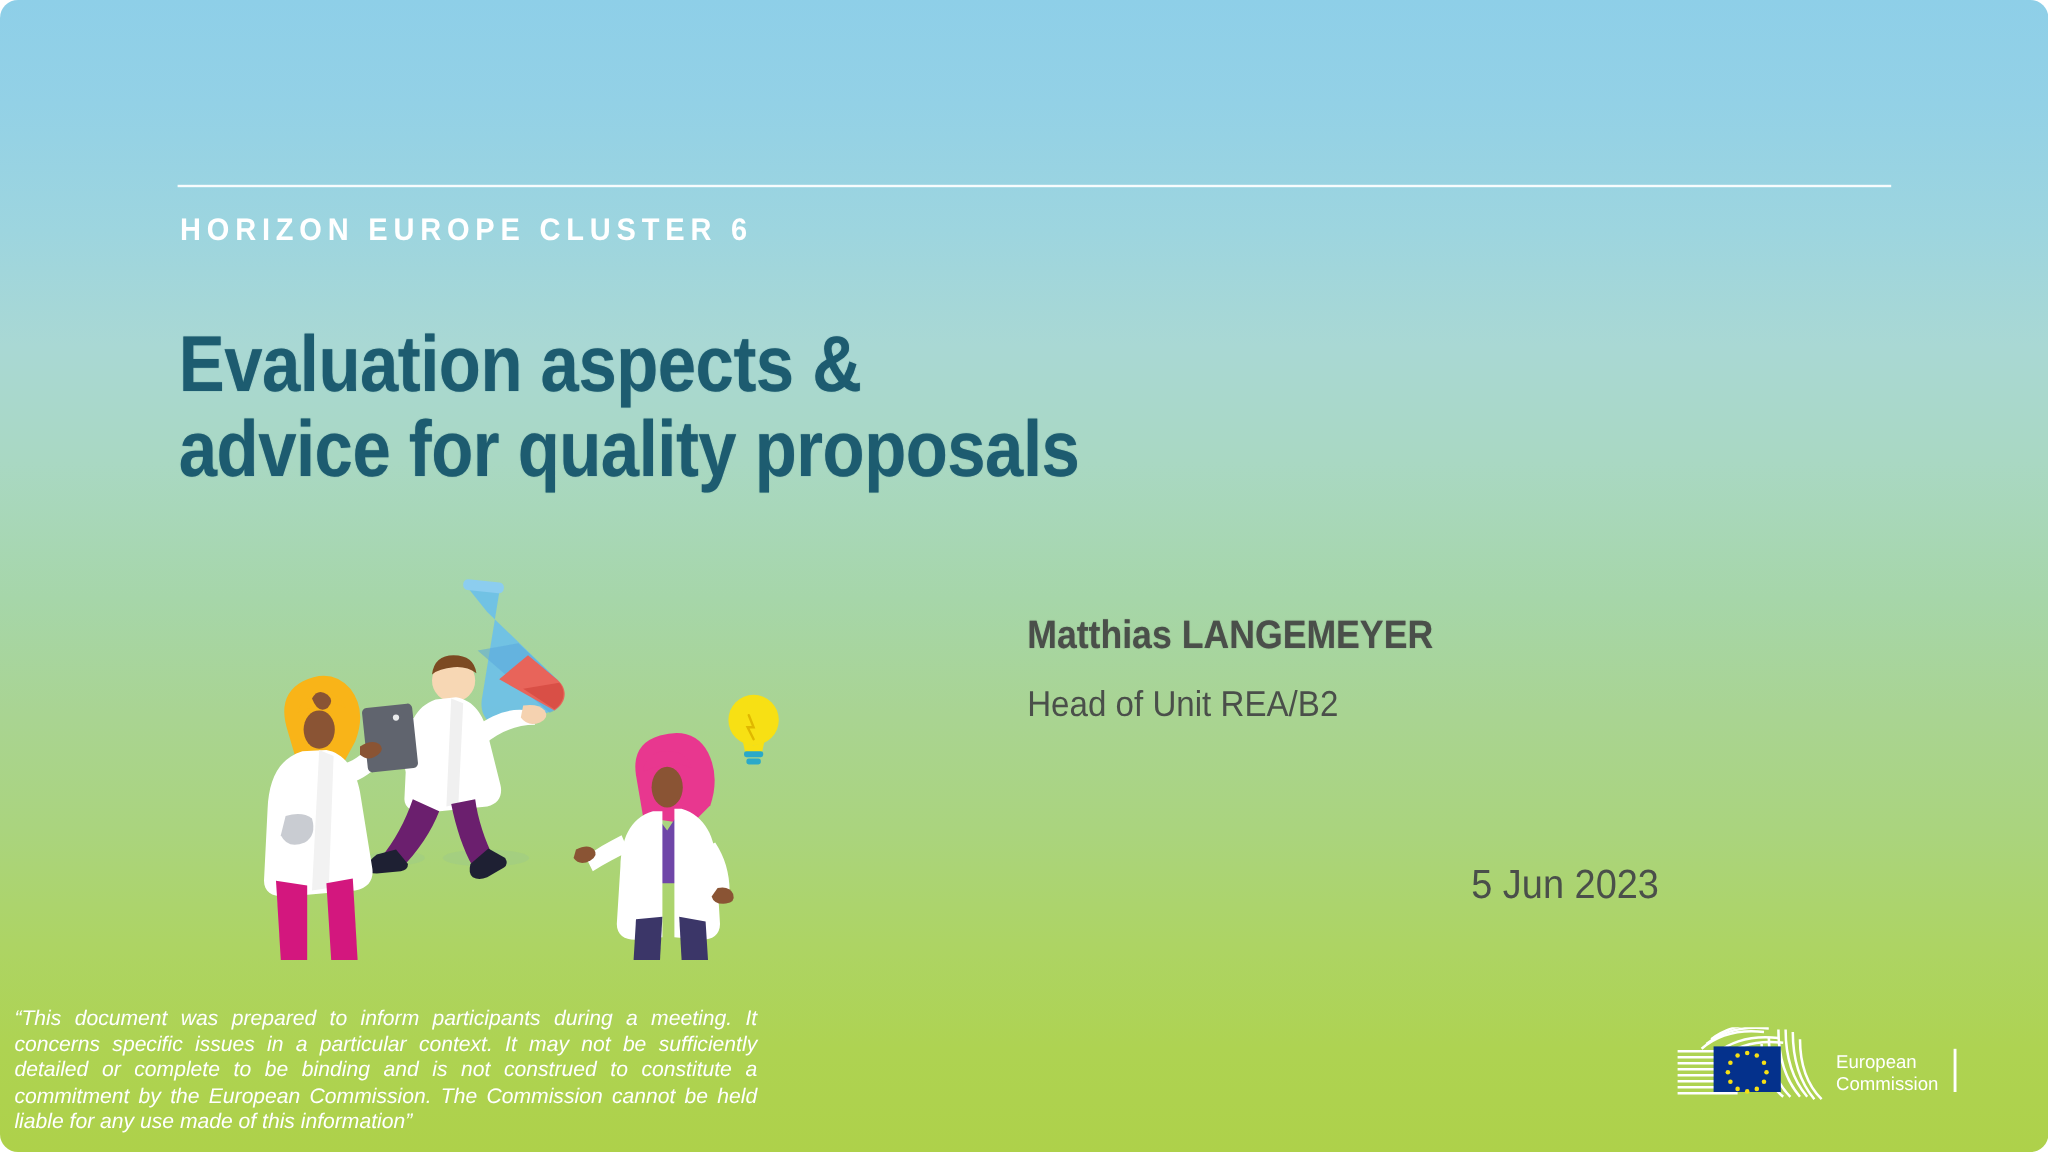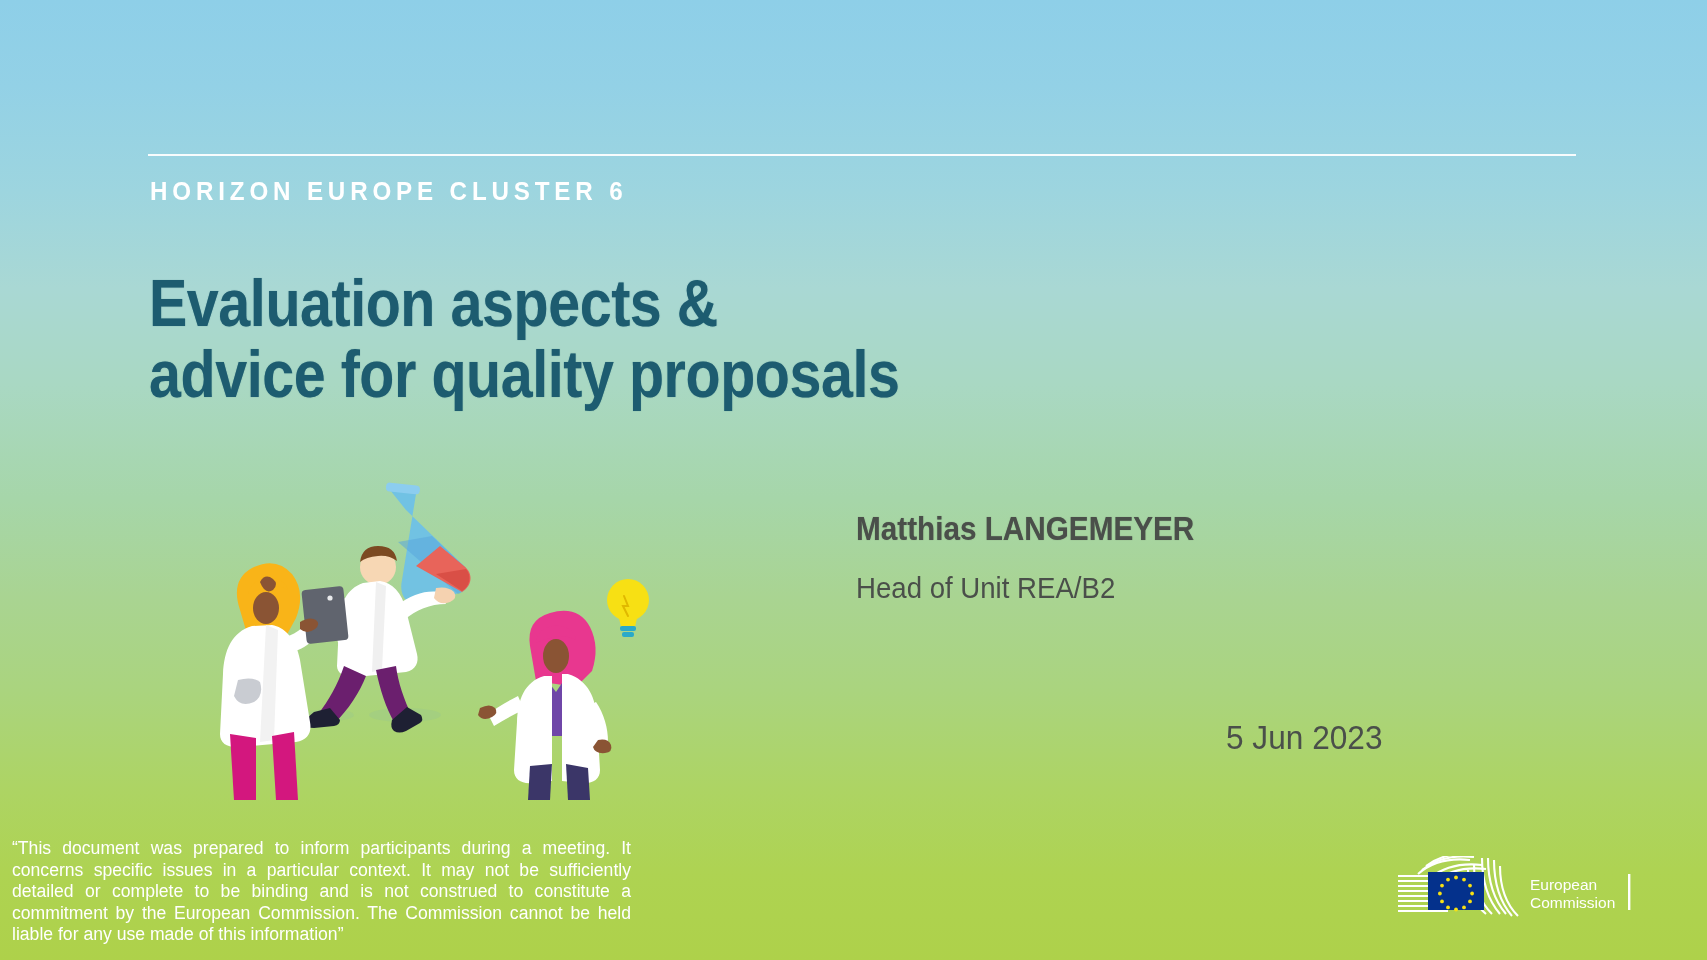--- a/index.html
+++ b/index.html
@@ -21,20 +21,21 @@
         #93d1e6 9%,
         #9dd5df 20%,
         #a9d8d4 30%,
         #a9d8c3 40%,
         #a6d6a9 52%,
         #a9d492 62%,
         #aad47e 72%,
         #add464 82%,
         #aed352 91%,
         #aed14a 100%);
+    border-radius: 15px;
   }
 
   
   .top-rule {
     position: absolute;
     left: 148px;
     top: 154px;
     width: 1428px;
     height: 2px;
     background: rgba(255,255,255,0.92);
@@ -111,20 +112,21 @@
   }
 
   
   .disclaimer {
     position: absolute;
     left: 12px;
     top: 838px;
     width: 619px;
     font-size: 17.6px;
     line-height: 21.5px;
+    font-style: italic;
     color: #ffffff;
     text-align: justify;
     text-justify: inter-word;
   }
 
   
   .eu-logo {
     position: absolute;
     left: 1396px;
     top: 856px;

